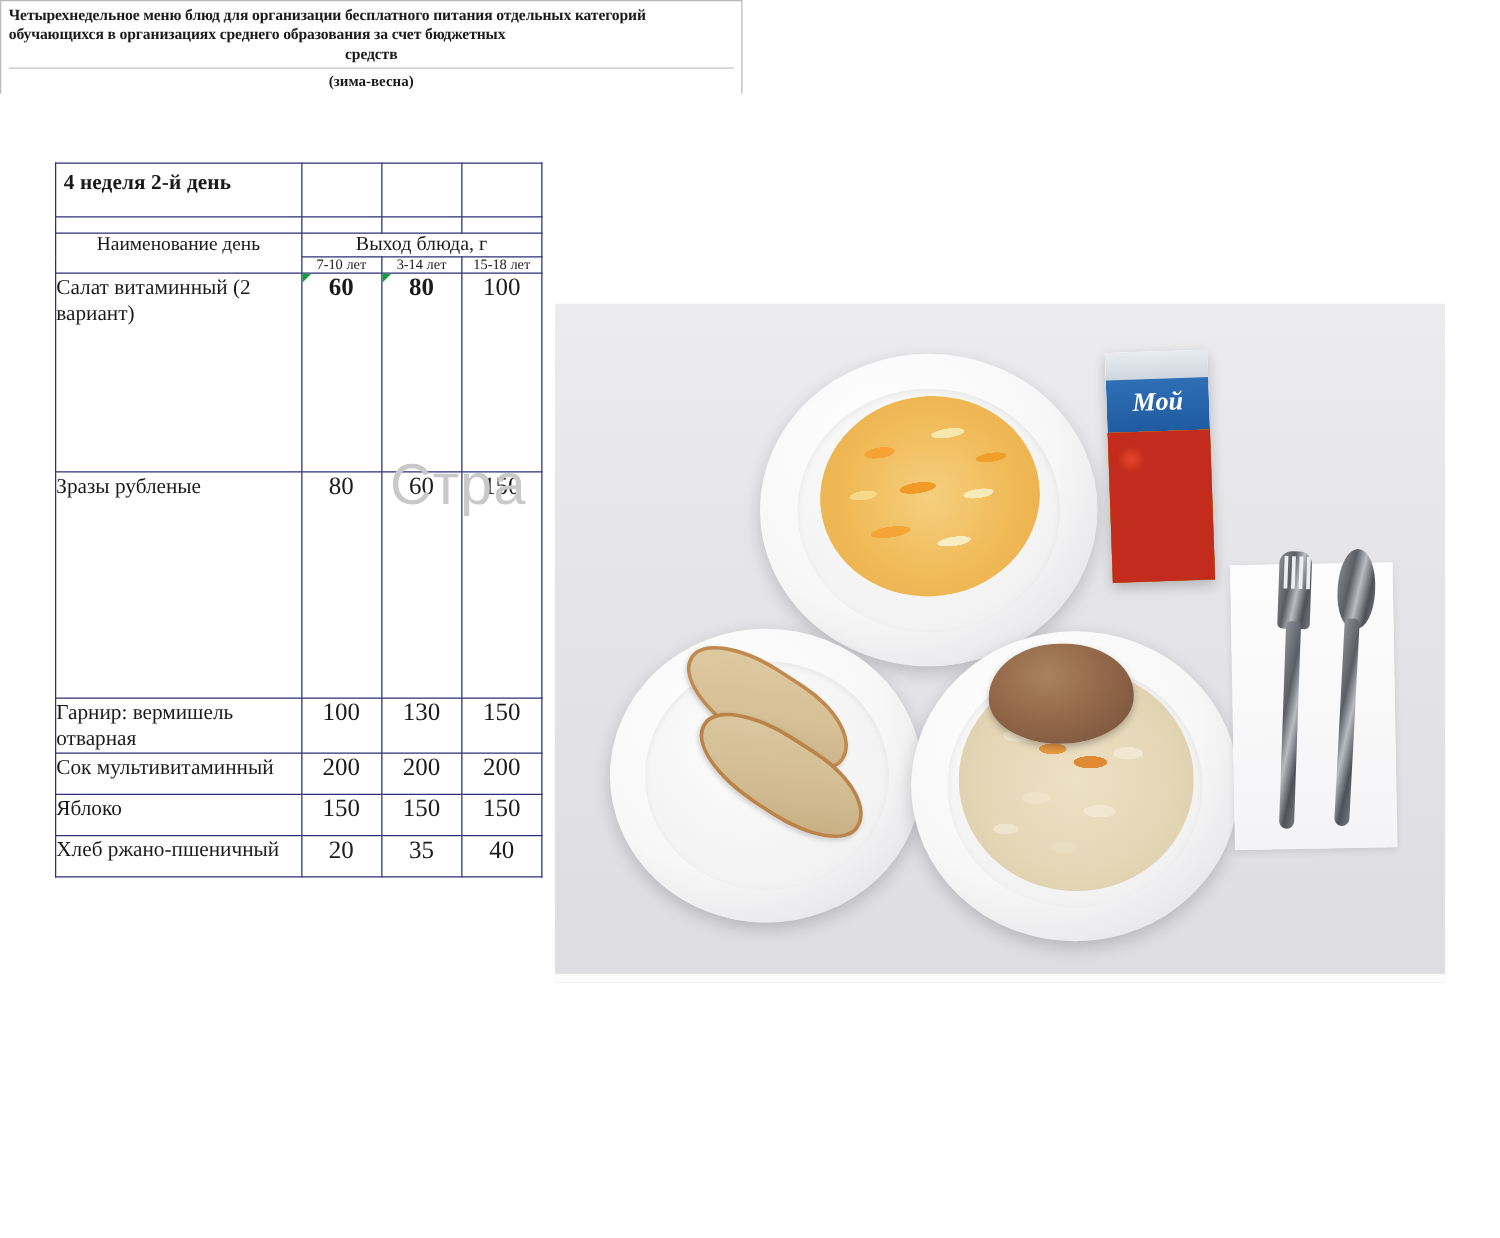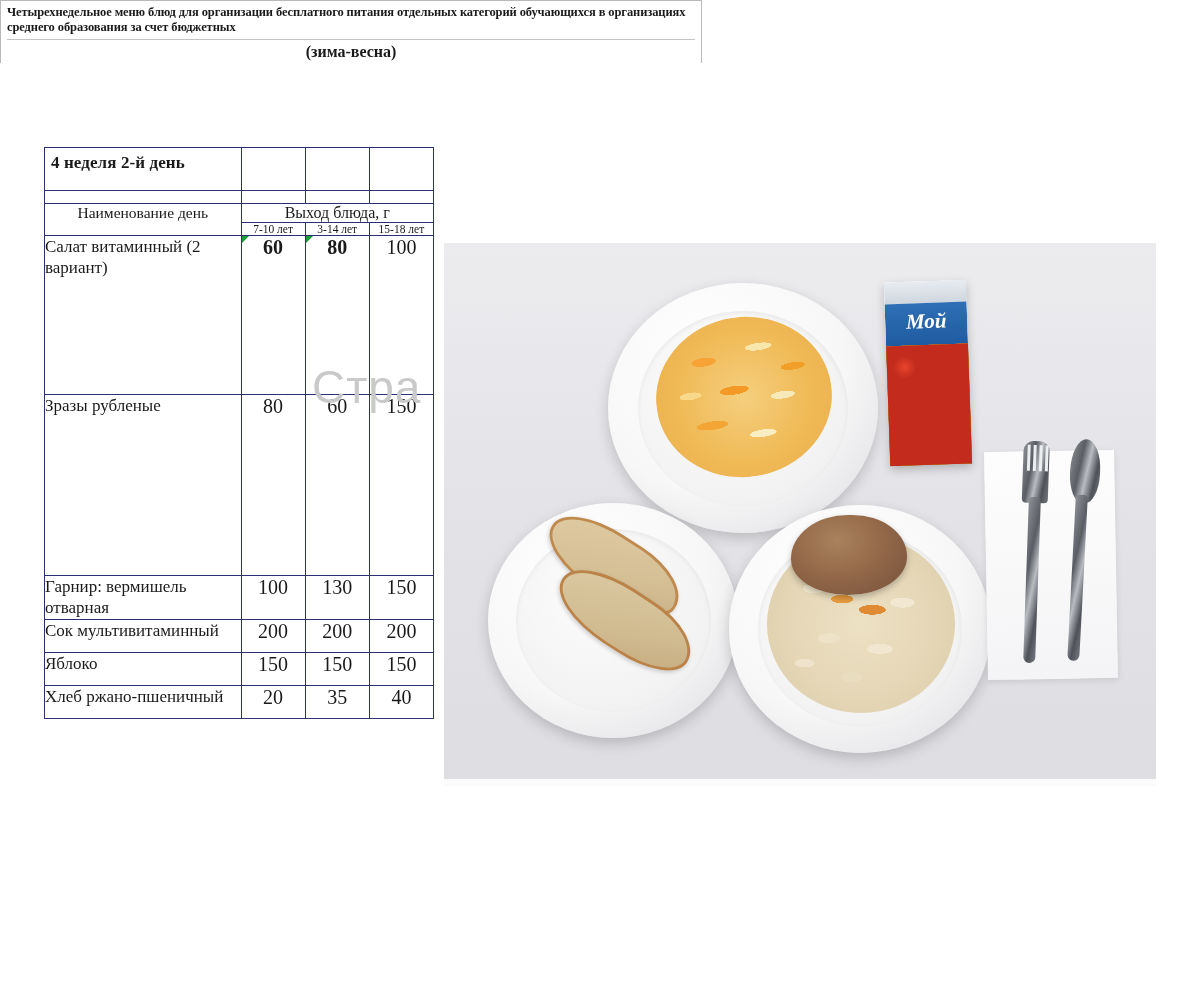--- a/index.html
+++ b/index.html
@@ -22,48 +22,48 @@
     left: 44px;
     top: 130px;
     width: 390px;
   }
 
   #doc-header {
     border: 1px solid #b9b9b9;
     border-bottom: none;
     padding: 4px 6px 2px 6px;
     box-sizing: border-box;
-    width: 702px;
+    width: 594px;
   }
   #doc-header .title {
     font-size: 12.5px;
     font-weight: bold;
     line-height: 1.22;
     text-align: left;
     margin: 0;
     letter-spacing: -0.1px;
   }
   #doc-header .title .ctr {
     display: block;
     text-align: center;
   }
   #doc-header .season {
-    font-size: 16px;
+    font-size: 12px;
     font-weight: bold;
     text-align: center;
     margin-top: 3px;
     border-top: 1px solid #c4c4c4;
     padding-top: 3px;
   }
 
   table.menu {
     border-collapse: collapse;
     table-layout: fixed;
     width: 390px;
-    margin-top: 17px;
+    margin-top: 0;
   }
   table.menu td, table.menu th {
     border: 1px solid #2b2f77;
     padding: 0;
     vertical-align: top;
     font-weight: normal;
   }
   .col-name { width: 196px; }
   .col-age  { width: 64px; }
 
@@ -335,20 +335,21 @@
     background: #fbfbfc;
   }
 </style>
 </head>
 <body>
 
 <div id="doc-header">
   <p class="title">
     <span>Четырехнедельное меню блюд для организации бесплатного питания отдельных</span>
     <span>категорий обучающихся в организациях среднего образования за счет бюджетных</span>
+    <span class="ctr">средств</span>
   </p>
   <div class="season">(зима-весна)</div>
 </div>
 
 <div id="doc-sheet">
   <table class="menu">
     <colgroup>
       <col class="col-name">
       <col class="col-age">
       <col class="col-age">

